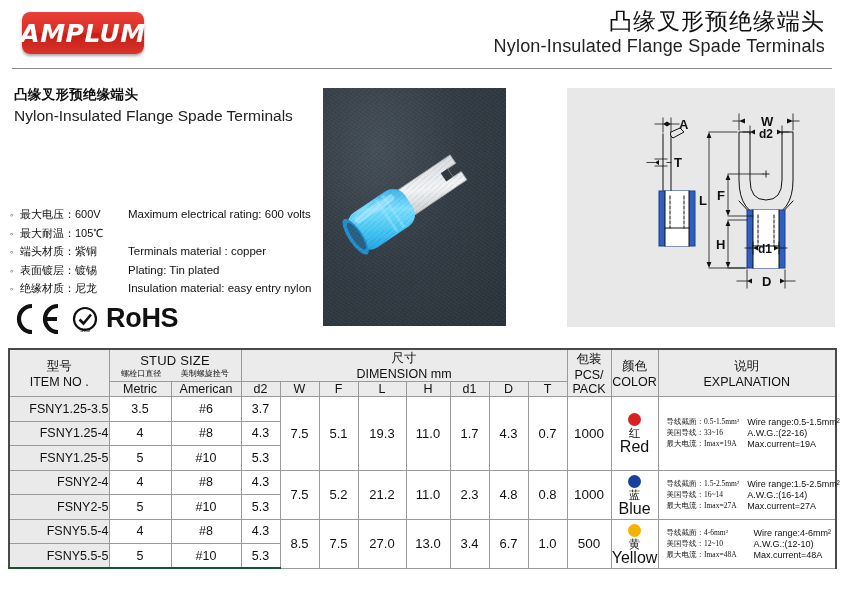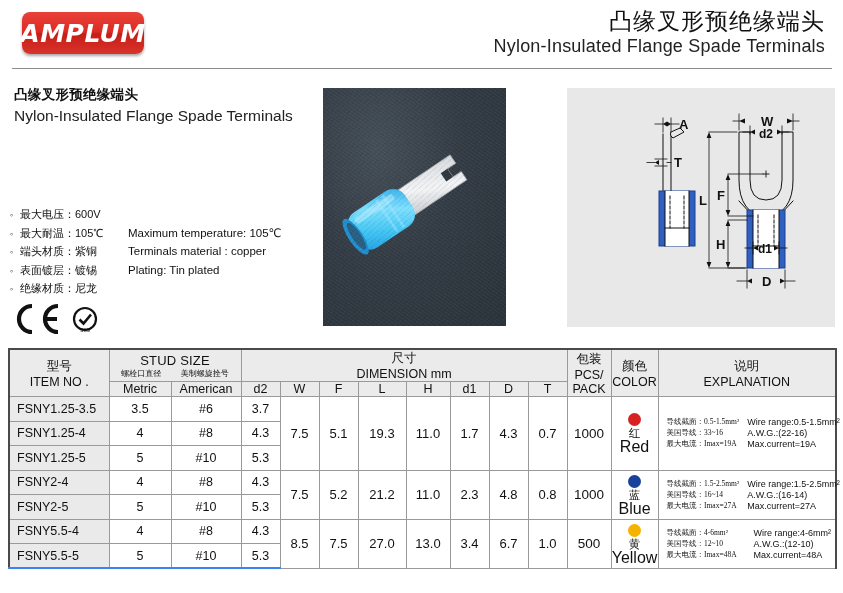--- a/index.html
+++ b/index.html
@@ -87,41 +87,41 @@
           font-size:12.5px; color:#111; }
   thead th { background:#ebebeb; font-weight:normal; }
   thead tr:first-child th { border-top:2px solid #4a4a4a; }
   #th-item { border-left:2px solid #4a4a4a; }
   .hdr-cn { font-family:"DejaVu Sans",sans-serif; font-size:12.5px; display:block; }
   .hdr-en { display:block; font-size:12.5px; }
   .hdr-small-en { display:block; font-size:13px; letter-spacing:.2px; }
   .hdr-small-cn { display:block; font-size:8px; font-family:"DejaVu Sans",sans-serif; }
   .studsub { display:flex; justify-content:space-around; padding:0 2px; }
   .item-cell {
-    background:#eaeaea; text-align:left; padding-left:7px;
+    background:#eaeaea; text-align:right; padding-left:7px;
     font-size:12.5px; border-left:2px solid #4a4a4a;
   }
   tbody tr { height:24.5px; }
   .dimcell { font-size:13px; }
   .pack { font-size:13.5px; }
   .sep-top td { border-top:1.5px solid #6e6e6e; }
 
   .color-cell { padding:2px 0; }
   .swatch { width:13px; height:13px; border-radius:50%; margin:0 auto 1px; }
   .color-cn { display:block; font-size:11.5px; font-family:"DejaVu Sans",sans-serif; line-height:13px; }
   .color-en { display:block; font-size:16px; line-height:13px; }
 
   .expl { text-align:left; padding:3px 4px 3px 8px; }
   .expl-grid { display:flex; gap:8px; }
   .expl-col { display:flex; flex-direction:column; gap:1px; }
   .expl-col.cn { width:104px; }
   .expl-line-cn { font-size:7.5px; font-family:Liberation Serif, serif; color:#111; white-space:nowrap; }
   .expl-line-en { font-size:9px; color:#111; white-space:nowrap; }
   .last-col { border-right:2px solid #4a4a4a; }
-  tbody tr:last-child td { border-bottom:2px solid #3b82f6; }
+  tbody tr:last-child td { border-bottom:2px solid #14532d; }
 </style>
 </head>
 <body>
 
 <div id="header">
   <div id="logo">
     <span id="logo-text">AMPLUM</span>
   </div>
   <div id="title-cn">凸缘叉形预绝缘端头</div>
   <div id="title-en">Nylon-Insulated Flange Spade Terminals</div>
@@ -130,53 +130,55 @@
 
 <div id="spec">
   <div id="spec-cn">凸缘叉形预绝缘端头</div>
   <div id="spec-en">Nylon-Insulated Flange Spade Terminals</div>
 </div>
 
 <div id="spec-list">
   <div class="spec-row">
     <span class="bullet">◦</span>
     <span class="spec-cn">最大电压：600V</span>
+    <span class="spec-en">Maximum electrical rating: 600 volts</span>
   </div>
   <div class="spec-row">
     <span class="bullet">◦</span>
     <span class="spec-cn">最大耐温：105℃</span>
-    <span class="spec-en">Maximum temperature: 105℃</span>
   </div>
   <div class="spec-row">
     <span class="bullet">◦</span>
     <span class="spec-cn">端头材质：紫铜</span>
     <span class="spec-en">Terminals material : copper</span>
   </div>
   <div class="spec-row">
     <span class="bullet">◦</span>
     <span class="spec-cn">表面镀层：镀锡</span>
     <span class="spec-en">Plating: Tin plated</span>
   </div>
   <div class="spec-row">
     <span class="bullet">◦</span>
     <span class="spec-cn">绝缘材质：尼龙</span>
+    <span class="spec-en">Insulation material: easy entry nylon</span>
   </div>
 </div>
 
 <div id="certs">
   <svg id="ce" width="52" height="34" viewBox="0 0 52 34">
     <path d="M20 4 A13 13 0 1 0 20 30" stroke="#111" stroke-width="4.2" fill="none"></path>
     <path d="M46 4 A13 13 0 1 0 46 30" stroke="#111" stroke-width="4.2" fill="none"></path>
     <rect x="33" y="15" width="12" height="4" fill="#111"></rect>
   </svg>
   <svg id="sgs" width="30" height="30" viewBox="0 0 30 30">
     <circle cx="15" cy="14" r="11" stroke="#111" stroke-width="2.2" fill="none"></circle>
     <path d="M9.5 14.5 L13.5 18.5 L21 9.5" stroke="#111" stroke-width="2.6" fill="none"></path>
     <text x="15" y="27" font-size="4.6" text-anchor="middle" fill="#111" font-family="Liberation Sans, sans-serif">SGS</text>
   </svg>
+  <div id="rohs">RoHS</div>
 </div>
 
 <div id="photo">
   <div id="photo-noise"></div>
   <svg width="183" height="238" viewBox="0 0 183 238">
     <defs>
       <linearGradient id="sleeve" x1="0" y1="1" x2="1" y2="0">
         <stop offset="0%" stop-color="#1b9be0"></stop>
         <stop offset="35%" stop-color="#45c8f5"></stop>
         <stop offset="65%" stop-color="#7fe0ff"></stop>

